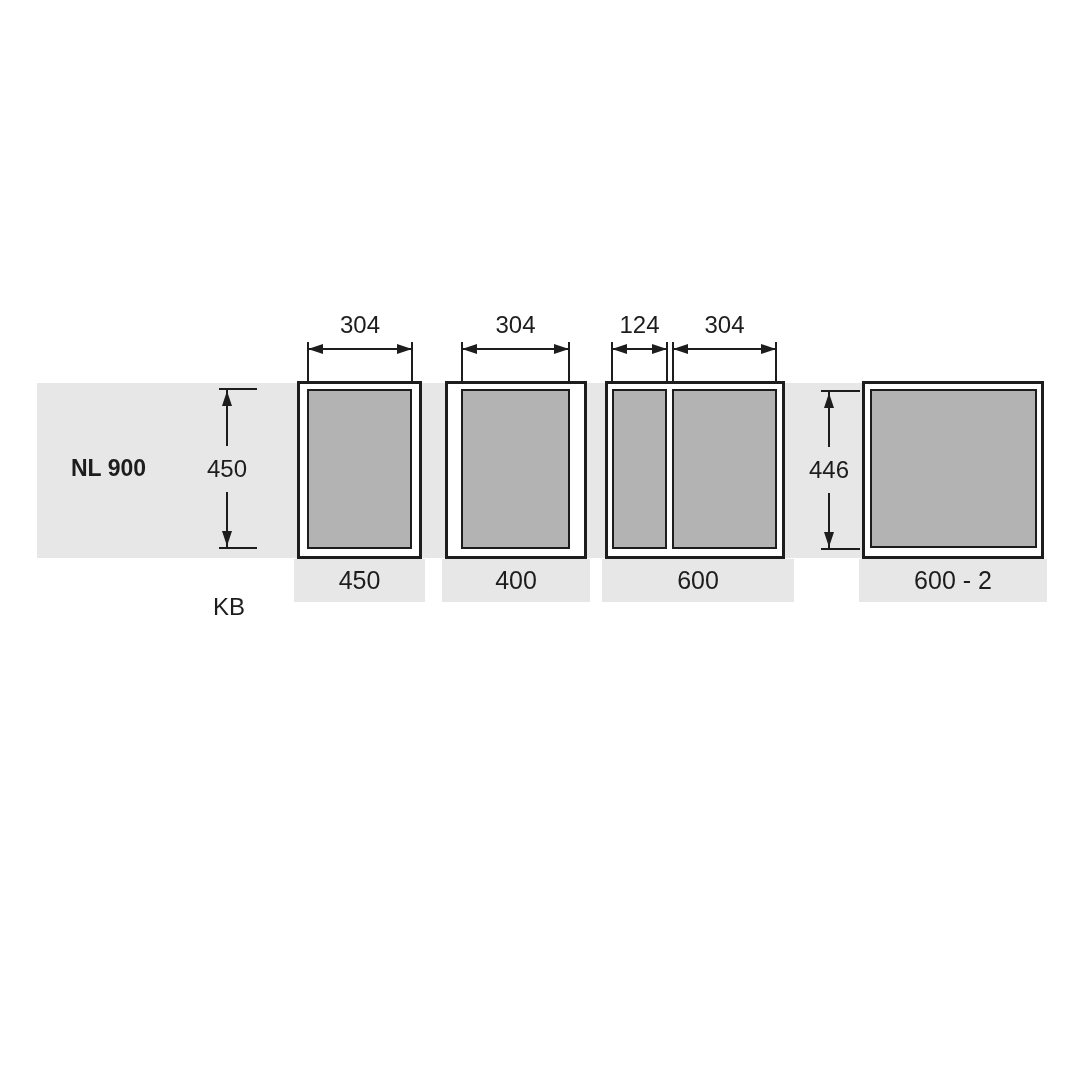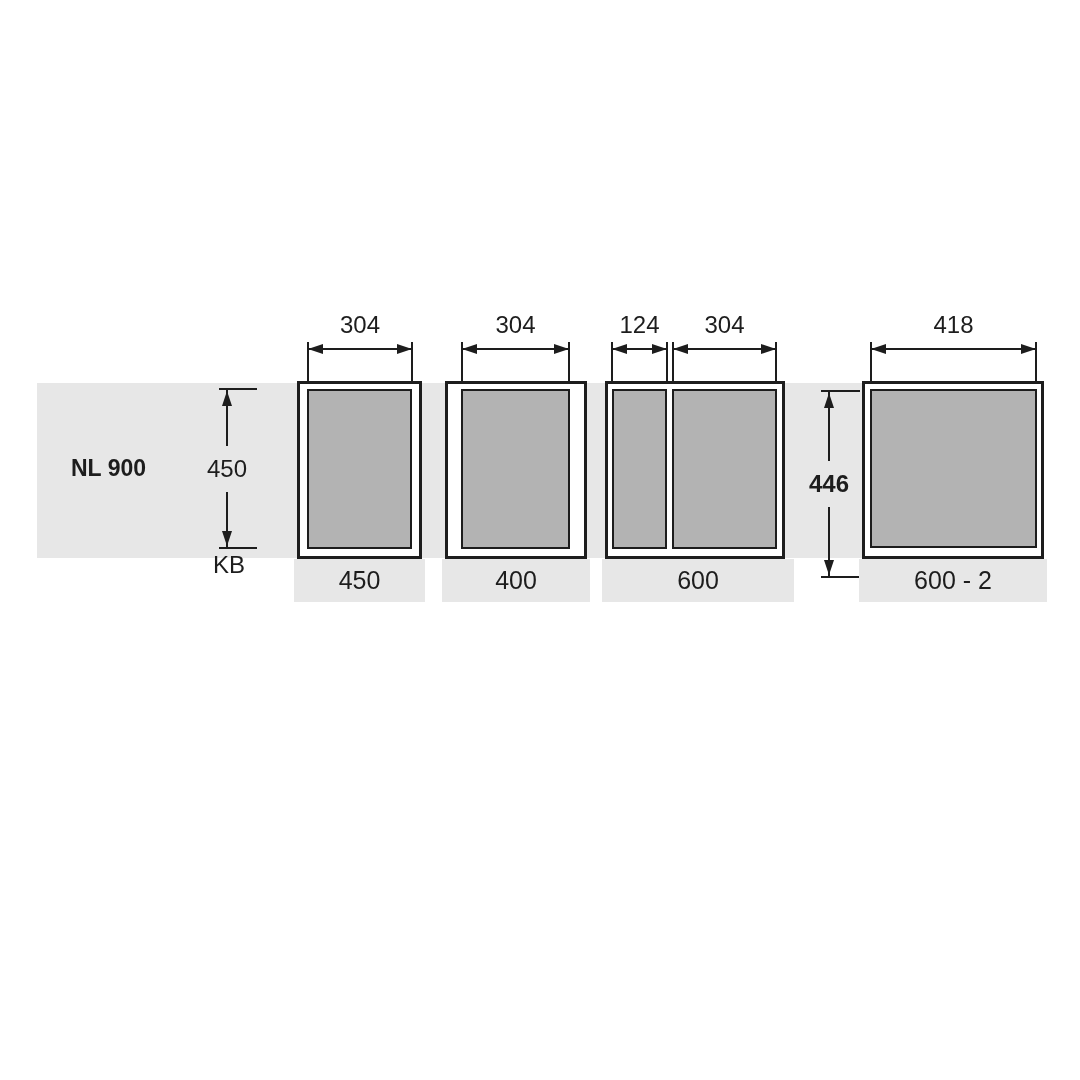--- a/index.html
+++ b/index.html
@@ -70,42 +70,42 @@
   .hdim-line{position:absolute;left:0;right:0;top:36px;height:2px;background:#1d1d1d;}
   .ah{position:absolute;width:0;height:0;}
   .ah-left{left:0;top:32px;border-top:5px solid transparent;border-bottom:5px solid transparent;border-right:15px solid #1d1d1d;}
   .ah-right{right:0;top:32px;border-top:5px solid transparent;border-bottom:5px solid transparent;border-left:15px solid #1d1d1d;}
   .ext{position:absolute;top:30px;width:2px;height:40px;background:#1d1d1d;}
   .ext-l{left:-1px;}
   .ext-r{right:-1px;}
   
   .vdim{position:absolute;}
   #vdim1{left:219px;top:388px;width:40px;height:161px;}
-  #vdim2{left:821px;top:390px;width:40px;height:188px;font-weight:bold;}
+  #vdim2{left:821px;top:390px;width:40px;height:160px;}
   .tick{position:absolute;left:0;height:2px;background:#1d1d1d;}
   #vdim1 .tick{width:38px;}
   #vdim2 .tick{width:39px;}
   .tick-top{top:0;}
   .tick-bot{bottom:0;}
   .vline{position:absolute;left:7px;top:2px;bottom:2px;width:2px;background:#1d1d1d;}
   .ah-up{left:3px;top:3px;border-left:5px solid transparent;border-right:5px solid transparent;border-bottom:15px solid #1d1d1d;}
   .ah-down{left:3px;bottom:3px;border-left:5px solid transparent;border-right:5px solid transparent;border-top:15px solid #1d1d1d;}
   .vdim-label{
     position:absolute;top:50%;left:8px;transform:translate(-50%,-50%);
     background:#e7e7e7;
     padding:10px 3px;
     font-size:24px;line-height:26px;white-space:nowrap;
   }
   
   .nl-label{
     position:absolute;left:71px;top:455px;
     font-size:23px;font-weight:bold;line-height:26px;
   }
   .kb-label{
-    position:absolute;left:204px;top:552px;width:50px;
+    position:absolute;left:204px;top:594px;width:50px;
     text-align:center;font-size:24px;line-height:26px;
   }
 </style>
 </head>
 <body>
 
 <div class="canvas">
 
   <div class="band"></div>
 
@@ -145,28 +145,20 @@
     <div class="ext ext-r"></div>
   </div>
   <div class="hdim" id="dim4">
     <div class="hdim-label">304</div>
     <div class="hdim-line"></div>
     <div class="ah ah-left"></div>
     <div class="ah ah-right"></div>
     <div class="ext ext-l"></div>
     <div class="ext ext-r"></div>
   </div>
-  <div class="hdim" id="dim5">
-    <div class="hdim-label">418</div>
-    <div class="hdim-line"></div>
-    <div class="ah ah-left"></div>
-    <div class="ah ah-right"></div>
-    <div class="ext ext-l"></div>
-    <div class="ext ext-r"></div>
-  </div>
 
   <div class="vdim" id="vdim1">
     <div class="tick tick-top"></div>
     <div class="tick tick-bot"></div>
     <div class="vline"></div>
     <div class="ah ah-up"></div>
     <div class="ah ah-down"></div>
     <div class="vdim-label">450</div>
   </div>
   <div class="vdim" id="vdim2">

